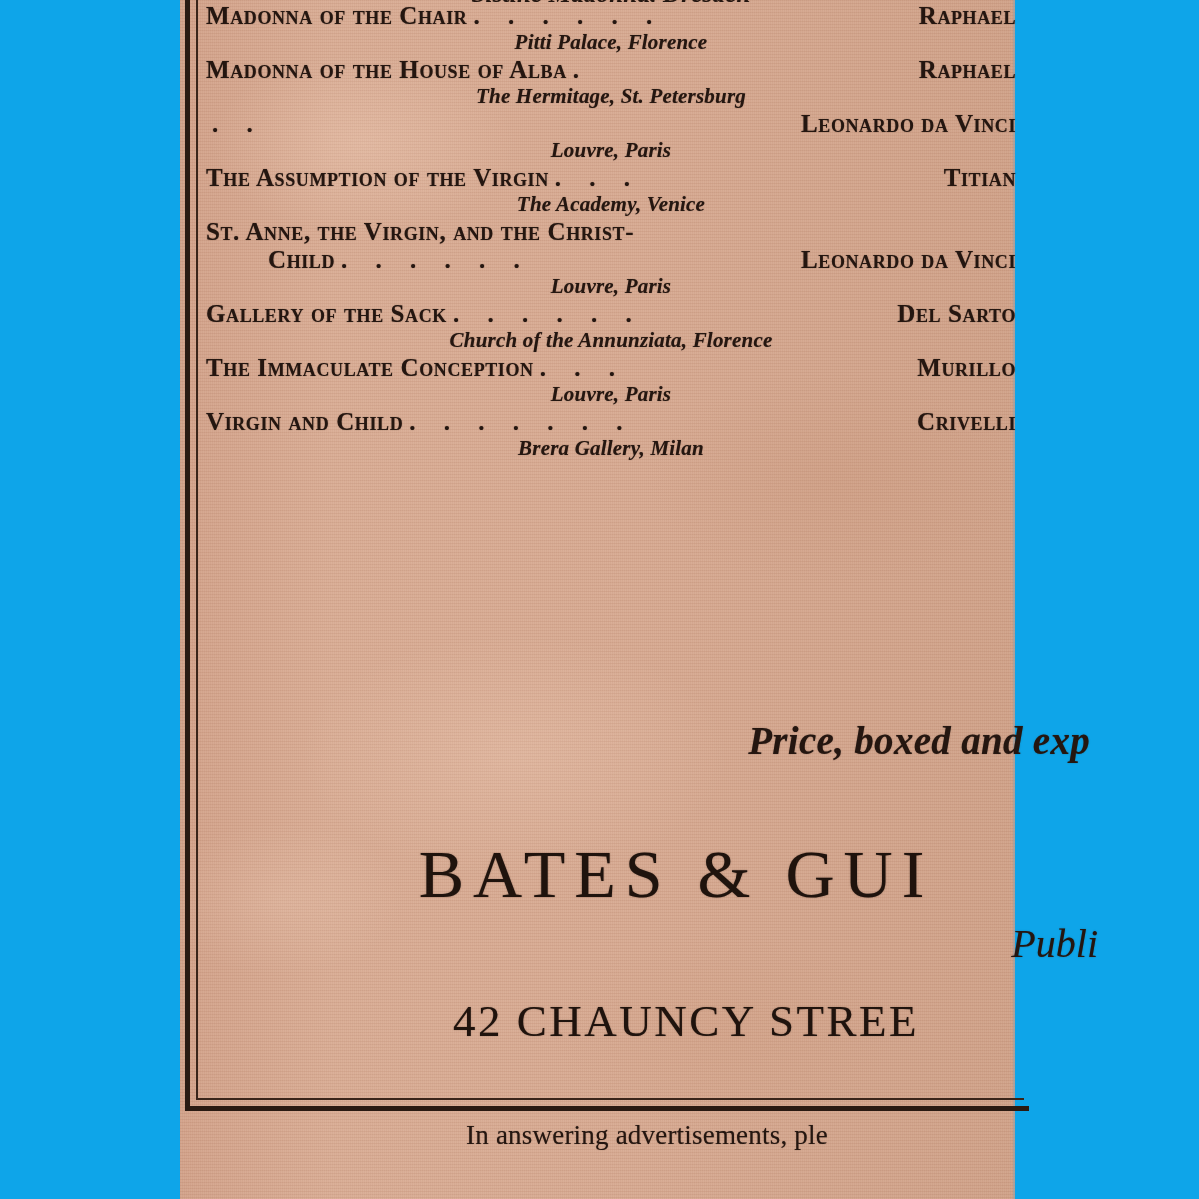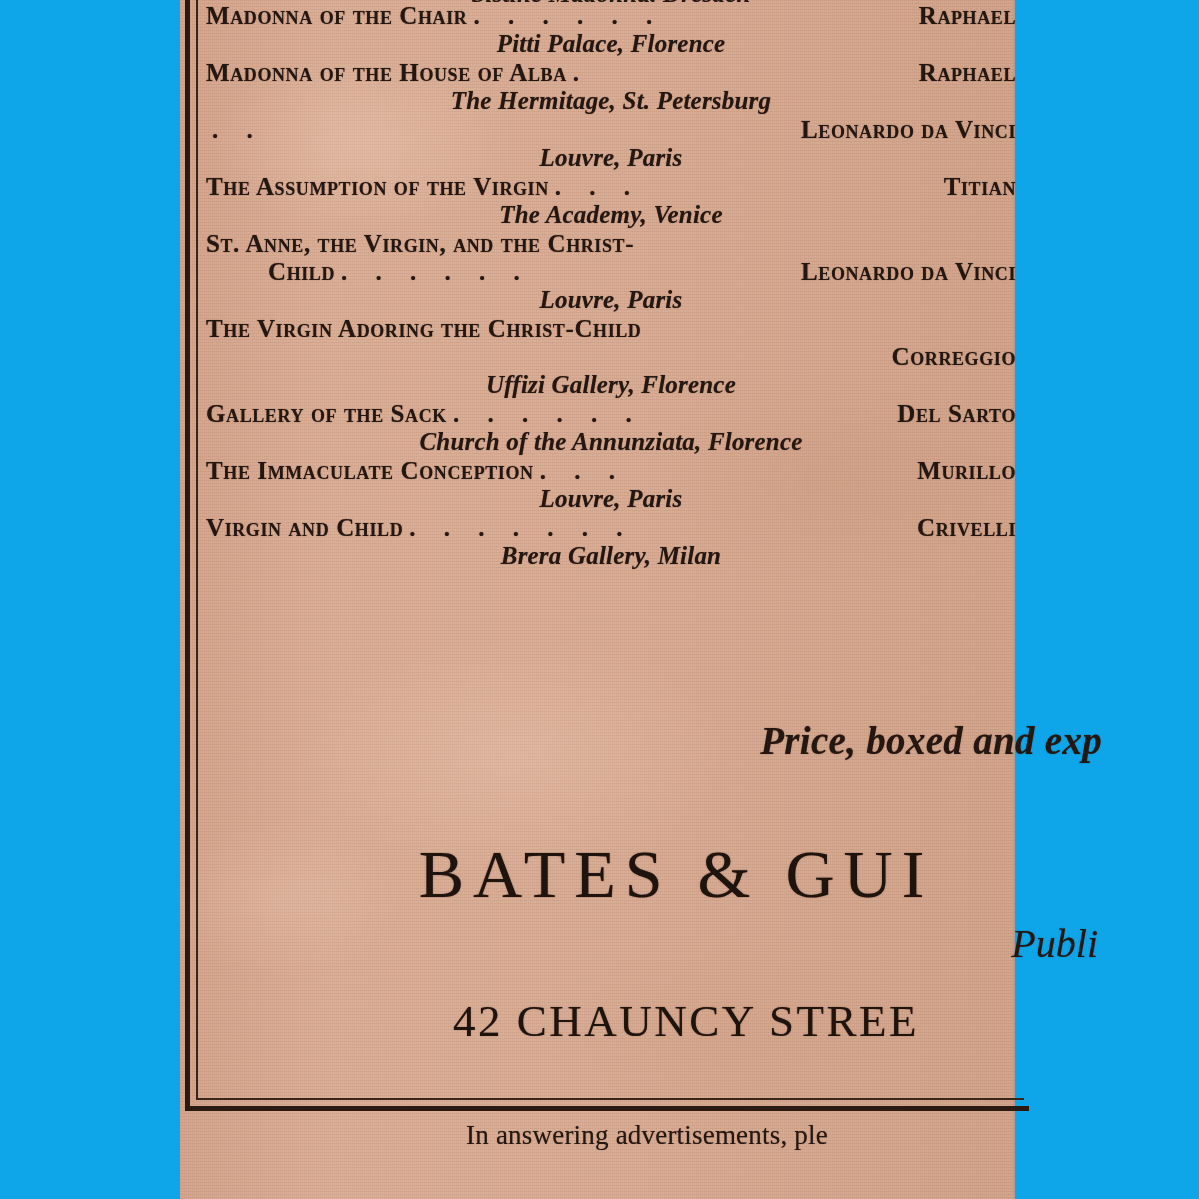--- a/index.html
+++ b/index.html
@@ -125,21 +125,21 @@
     color: #241610;
     text-align: right;
     text-shadow: 0 0 1.1px rgba(40,22,14,0.55);
     white-space: nowrap;
   }
 
   
   .loc {
     font-style: italic;
     font-weight: 700;
-    font-size: 25px;
+    font-size: 21px;
     text-align: center;
     color: #241610;
     letter-spacing: 0.2px;
     text-shadow: 0 0 1px rgba(40,22,14,0.5);
     white-space: nowrap;
   }
 
   .entry { margin-bottom: 1px; }
 
   
@@ -151,21 +151,21 @@
     height: 22px;
     overflow: hidden;
   }
   #topclip .loc { font-size: 25px; }
 
   #list { position: absolute; left: 0; top: 2px; width: 810px; }
 
   
   #price-line {
     position: absolute;
-    left: 16px;
+    left: 4px;
     top: 718px;
     width: 810px;
     text-align: right;
     font-style: italic;
     font-weight: 700;
     font-size: 39px;
     color: #241610;
     letter-spacing: 0.3px;
     white-space: nowrap;
     text-shadow: 0 0 1.2px rgba(40,22,14,0.5);
@@ -285,27 +285,20 @@
           </div>
           <div class="entry-title cont">
             <span class="work">Child</span>
             <span class="leader">. . . . . .</span>
             <span class="artist">Leonardo da Vinci</span>
           </div>
           <div class="loc">Louvre, Paris</div>
         </div>
         <div class="entry">
           <div class="entry-title">
-            <span class="work">The Virgin Adoring the Christ-Child</span>
-          </div>
-          <div class="artist-only">Correggio</div>
-          <div class="loc">Uffizi Gallery, Florence</div>
-        </div>
-        <div class="entry">
-          <div class="entry-title">
             <span class="work">Gallery of the Sack</span>
             <span class="leader">. . . . . .</span>
             <span class="artist">Del Sarto</span>
           </div>
           <div class="loc">Church of the Annunziata, Florence</div>
         </div>
         <div class="entry">
           <div class="entry-title">
             <span class="work">The Immaculate Conception</span>
             <span class="leader">. . .</span>

